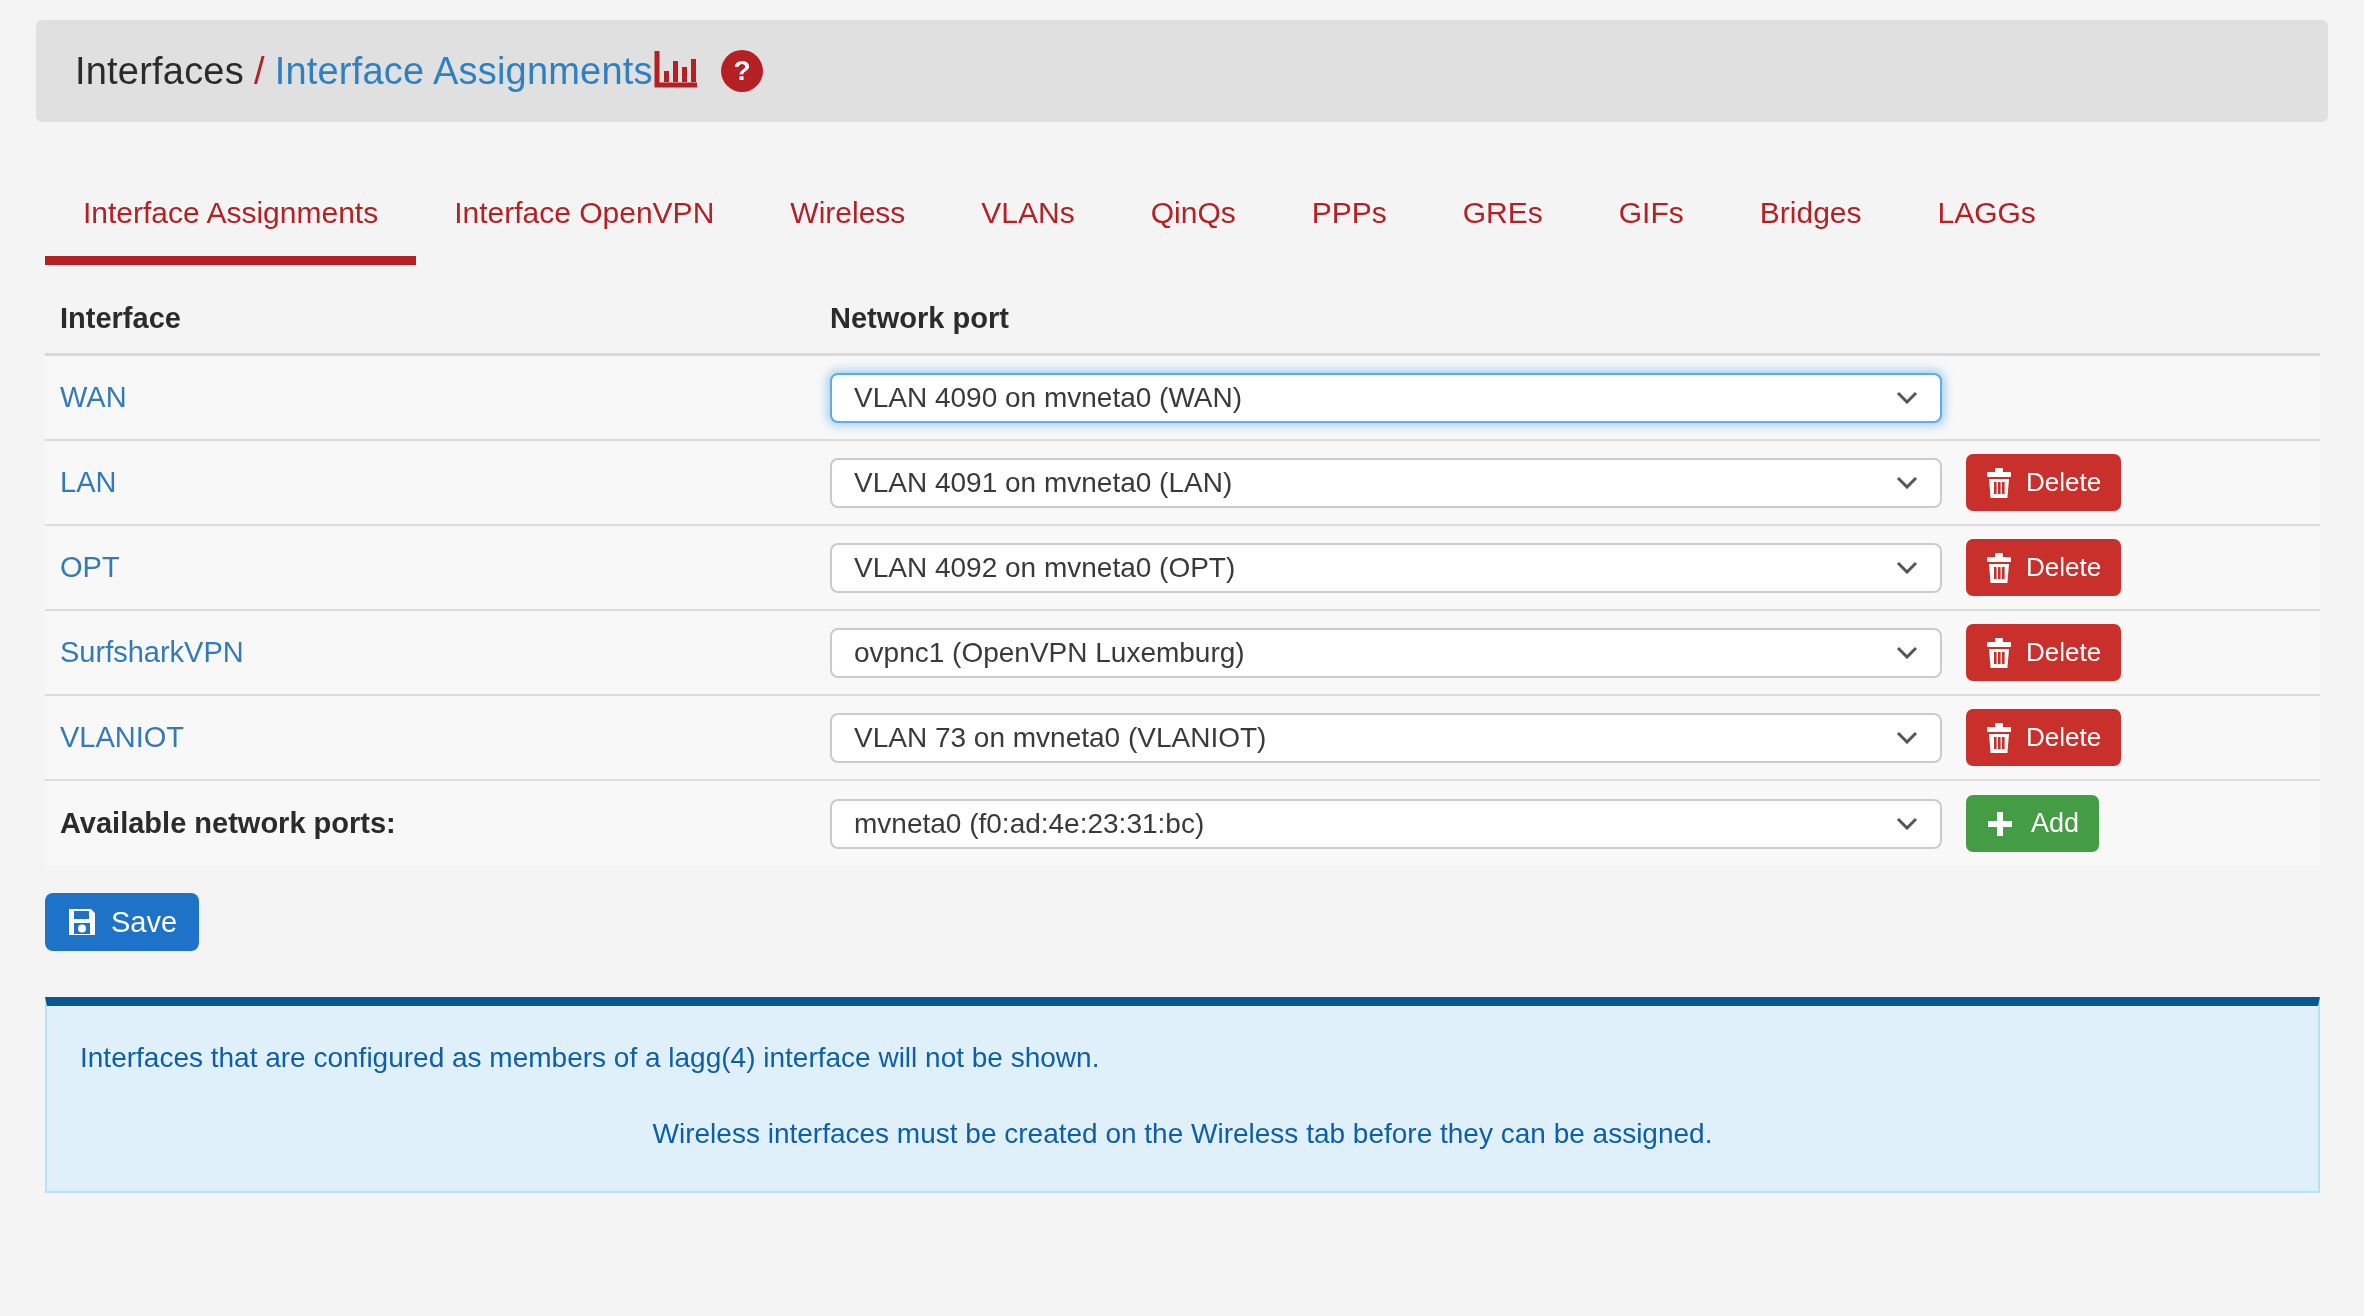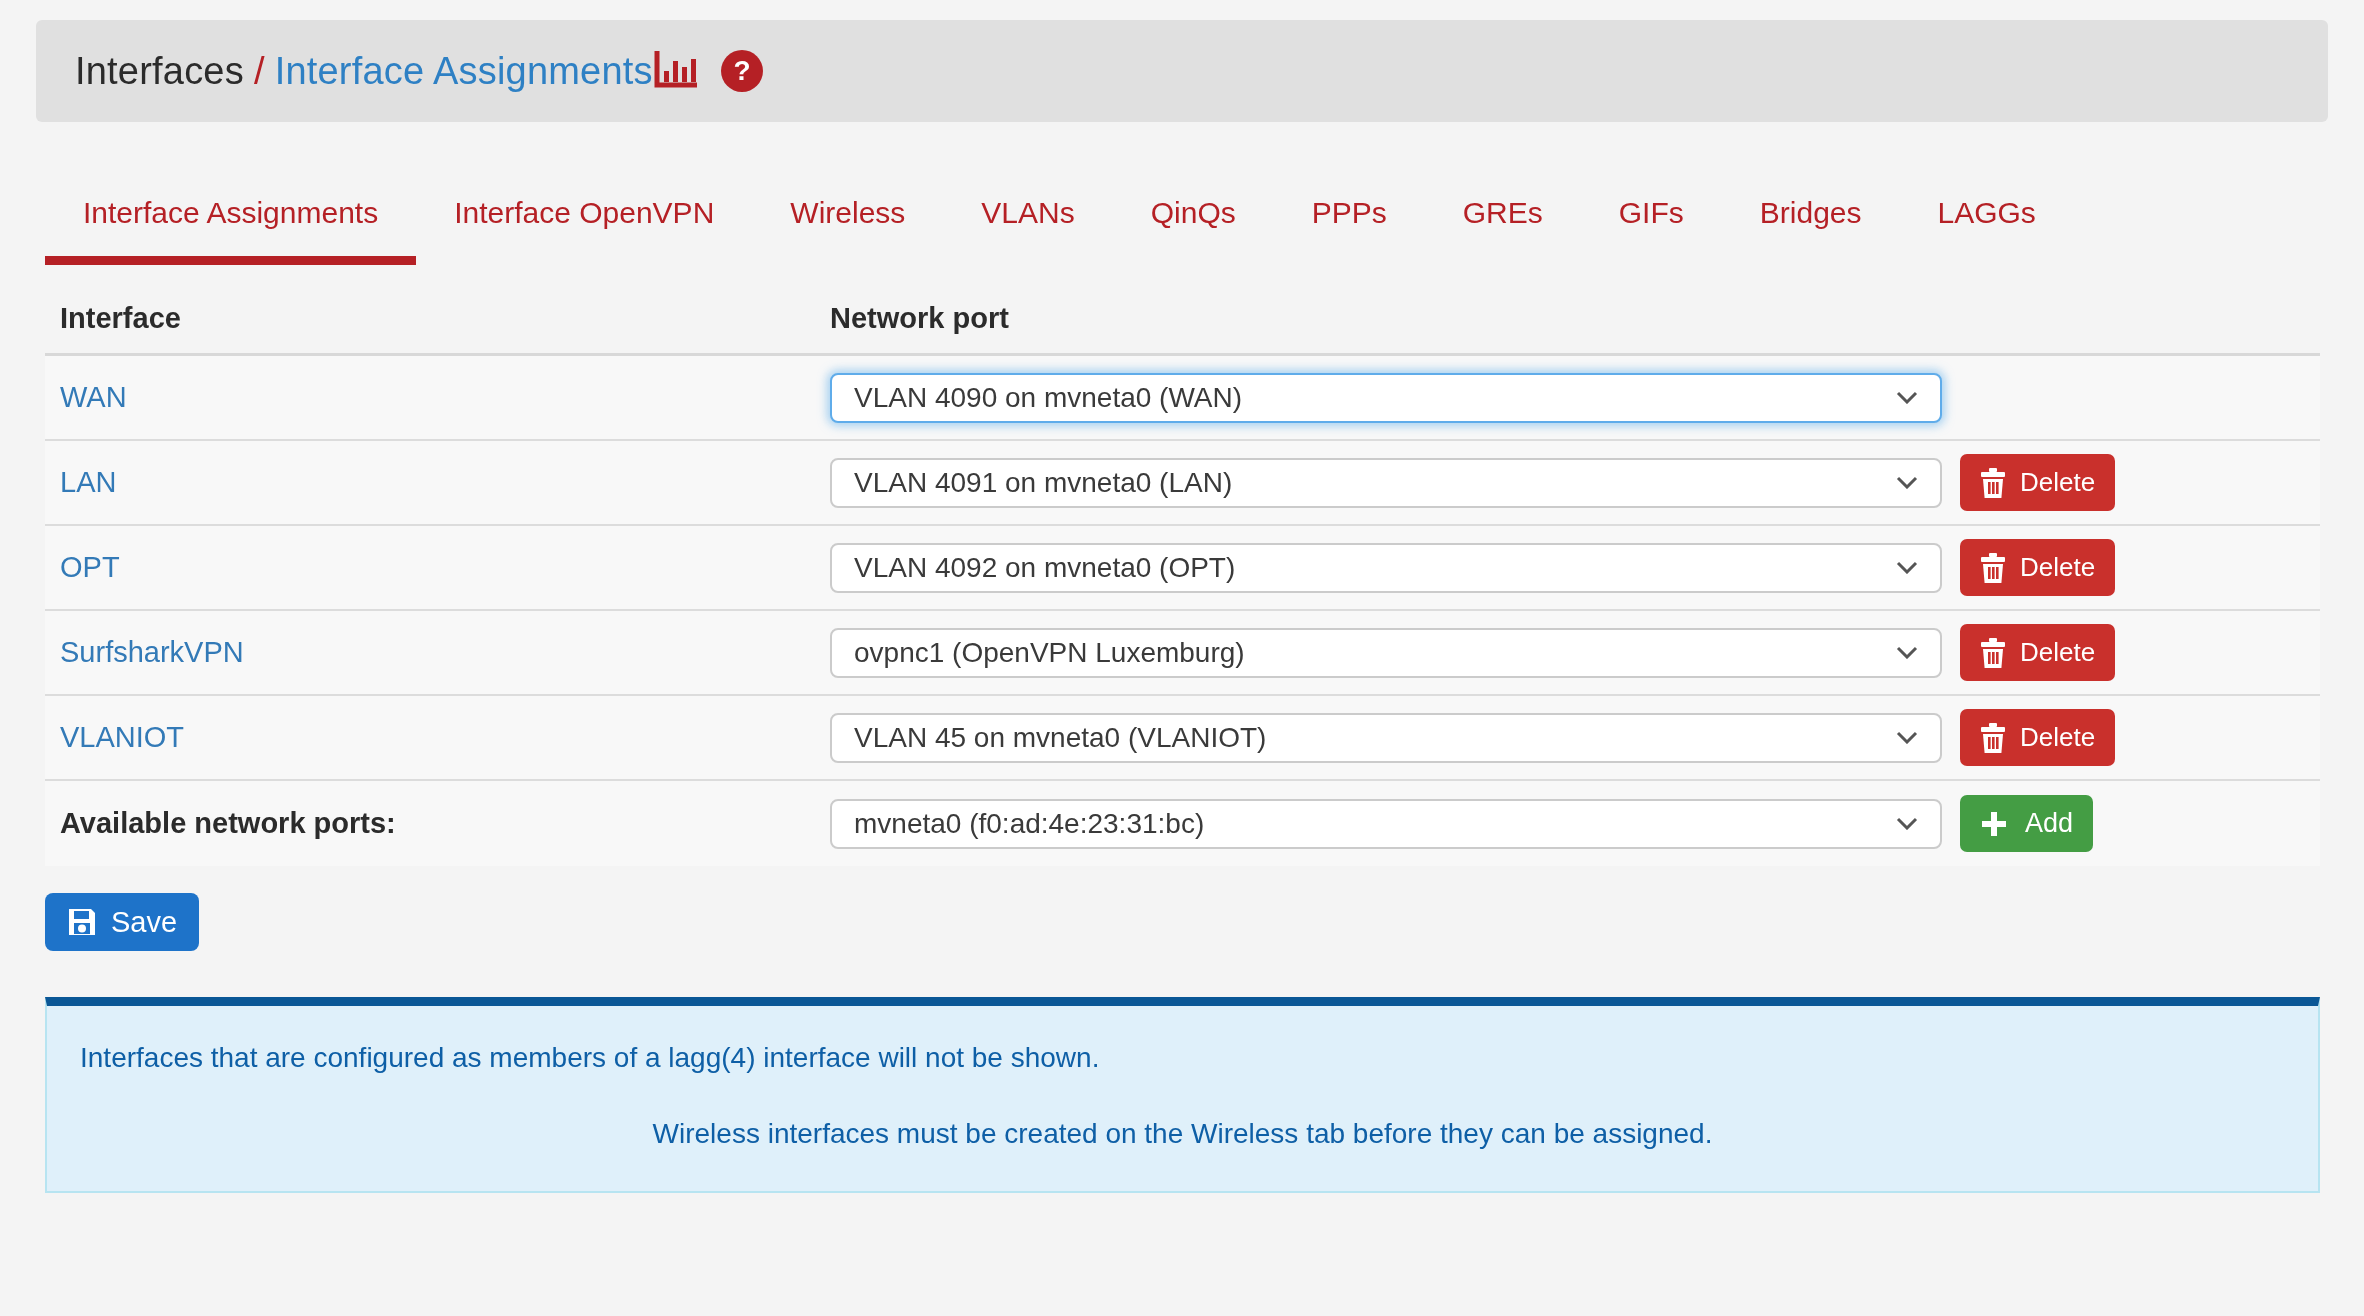--- a/index.html
+++ b/index.html
@@ -57,21 +57,21 @@
     display:flex; align-items:center; justify-content:space-between;
     padding:0 22px; cursor:pointer;
   }
   .select .sel-text { font-size:28px; color:#3a3a3a; }
   .select.focused {
     border-color:#5facea;
     box-shadow:0 0 10px 3px rgba(97,174,234,.55);
   }
   .chev { flex:none; margin-left:12px; }
 
-  .actions { padding-left:18px; }
+  .actions { padding-left:24px; }
   .btn {
     display:inline-flex; align-items:center; gap:14px;
     border:none; border-radius:7px; cursor:pointer;
     color:#fff; font-family:inherit;
   }
   .btn-danger { background:#c9302c; height:57px; padding:0 20px; font-size:26px; }
   .btn-success { background:#449d44; height:57px; padding:0 20px; font-size:27px;gap:17px; }
   .btn-primary { background:#1e73c9; height:58px; padding:0 22px; font-size:29px; border-radius:8px; }
 
   .save-wrap { position:absolute; left:45px; top:893px; }
@@ -220,21 +220,21 @@
           </svg>
           <span>Delete</span>
         </button>
       </div>
     </div>
 
     <div class="row">
       <div><a class="iflink">VLANIOT</a></div>
       <div>
         <div class="select">
-          <span class="sel-text">VLAN 45 on mvneta0 (VLANIOT)</span>
+          <span class="sel-text">VLAN 73 on mvneta0 (VLANIOT)</span>
           <svg class="chev" width="22" height="13" viewBox="0 0 22 13">
               <polyline points="2,2 11,11 20,2" fill="none" stroke="#555" stroke-width="3"></polyline>
             </svg>
         </div>
       </div>
       <div class="actions">
         <button class="btn btn-danger">
           <svg width="26" height="30" viewBox="0 0 26 30">
             <rect x="9" y="0" width="8" height="4" rx="1" fill="#fff"></rect>
             <rect x="1" y="4" width="24" height="5" rx="1" fill="#fff"></rect>

